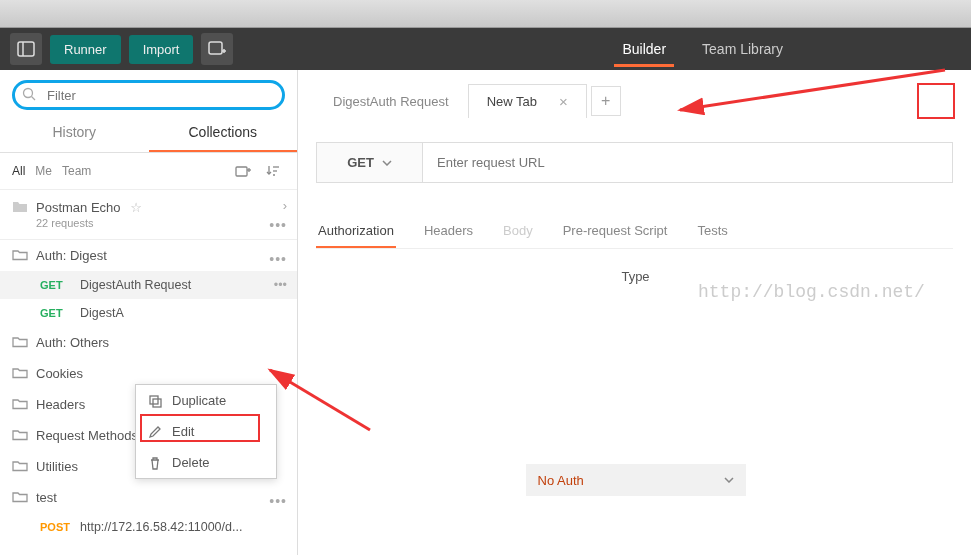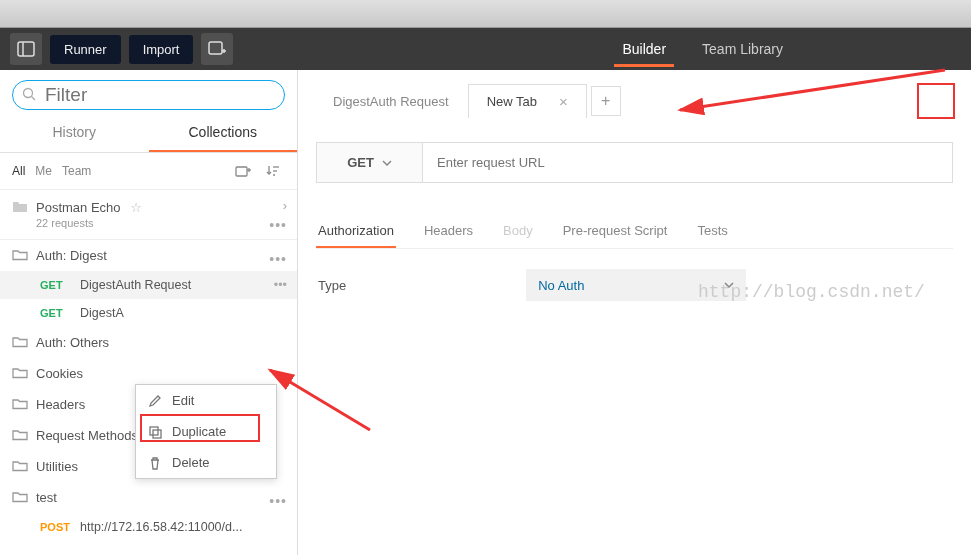--- a/index.html
+++ b/index.html
@@ -1,33 +1,33 @@
 <!DOCTYPE html>
 <html><head>
 <meta charset="utf-8">
 <style>
 * { margin: 0; padding: 0; box-sizing: border-box; font-family: -apple-system, BlinkMacSystemFont, "Segoe UI", sans-serif; }
 body { width: 971px; height: 555px; overflow: hidden; background: #fff; position: relative; }
 
 
 .titlebar { height: 28px; background: linear-gradient(#e0e0e0,#c8c8c8); border-bottom: 1px solid #999; }
 .toolbar { height: 42px; background: #3a3a3a; display: flex; align-items: center; padding: 0 10px; gap: 8px; }
-.tool-btn { background: #0f172a; color: #eee; border: none; padding: 7px 14px; border-radius: 3px; font-size: 13px; cursor: pointer; }
+.tool-btn { background: #0f766e; color: #eee; border: none; padding: 7px 14px; border-radius: 3px; font-size: 13px; cursor: pointer; }
 .tool-iconbtn { width: 32px; height: 32px; background: #505050; border-radius: 3px; display: flex; align-items: center; justify-content: center; cursor: pointer; }
 .tool-iconbtn svg { stroke: #ddd; fill: none; }
 .nav-tabs { margin-left: auto; display: flex; align-items: stretch; height: 36px; margin-right: 160px; }
 .nav-tab { color: #ccc; padding: 0 18px; display: flex; align-items: center; font-size: 14px; cursor: pointer; position: relative; }
 .nav-tab.active { color: #fff; }
 .nav-tab.active::after { content:""; position:absolute; left:10px; right:10px; bottom:0; height:3px; background:#ff6c37; }
 
 
 .app { display: flex; height: calc(555px - 70px); }
 .sidebar { width: 298px; border-right: 1px solid #ddd; display: flex; flex-direction: column; background: #fff; position: relative; }
 .search-wrap { padding: 10px 12px 4px; }
-.search { width: 100%; height: 30px; border: 1px solid #0ea5e9; border-radius: 15px; padding: 0 12px 0 32px; font-size: 19px; color: #666; background: #fff; }
+.search { width: 100%; height: 30px; border: 3px solid #0ea5e9; border-radius: 15px; padding: 0 12px 0 32px; font-size: 13px; color: #666; background: #fff; }
 .search-icon { position: absolute; left: 22px; top: 17px; }
 .side-tabs { display: flex; border-bottom: 1px solid #e0e0e0; }
 .side-tab { flex: 1; text-align: center; padding: 10px 17px; font-size: 14px; color: #888; cursor: pointer; }
 .side-tab.active { color: #333; border-bottom: 2px solid #ff6c37; }
 .scope-row { display: flex; align-items: center; padding: 6px 12px; font-size: 12px; color: #888; border-bottom: 1px solid #eee; }
 .scope-row .scope { margin-right: 10px; cursor: pointer; }
 .scope-row .scope.active { color: #333; }
 .scope-actions { margin-left: auto; display: flex; gap: 6px; }
 .mini-action { width: 24px; height: 24px; display: flex; align-items: center; justify-content: center; cursor: pointer; }
 
@@ -63,23 +63,23 @@
 
 .req-builder { margin:24px 18px 0; }
 .method-row { display:flex; border:1px solid #ddd; }
 .method-sel { width:106px; display:flex; align-items:center; justify-content:center; gap:8px; font-weight:bold; color:#555; font-size:13px; border-right:1px solid #ddd; background:#fafafa; cursor:pointer; }
 .url-input { flex:1; border:none; padding:12px 14px; font-size:13px; color:#888; }
 .sub-tabs { display:flex; gap:26px; margin-top:32px; border-bottom:1px solid #eee; font-size:13px; }
 .sub-tab { padding:8px 2px; color:#888; cursor:pointer; }
 .sub-tab.active { color:#444; border-bottom:2px solid #ff6c37; }
 .sub-tab.disabled { color:#ccc; }
 
-.auth-row { display:flex; align-items:center; margin-top:20px; gap: 180px; padding-left:2px; }
+.auth-row { display:flex; align-items:center; margin-top:20px; gap: 180px; padding-left:2px;flex-direction:column; }
 .auth-label { font-size:13px; color:#555; }
-.auth-select { width:220px; height:32px; border:none; background:#f1f1f1; padding:0 12px; font-size:13px; color:#0369a1; display:flex; align-items:center; justify-content:space-between; cursor:pointer; }
+.auth-select { width:220px; height:32px; border:none; background:#f1f1f1; padding:0 12px; font-size:13px; color:#c2410c; display:flex; align-items:center; justify-content:space-between; cursor:pointer; }
 
 .watermark { position:absolute; left:400px; top:212px; font-family: "Courier New", monospace; font-size:18px; color:#ccc; pointer-events:none; z-index:1; }
 
 
 .arrow-svg { position:absolute; pointer-events:none; z-index:30; }
 </style>
 </head>
 <body>
 
 <div class="titlebar"></div>
@@ -230,30 +230,30 @@
       </div>
       <div class="req-item">
         <span class="req-method post">POST</span>
         <span>http://172.16.58.42:11000/d...</span>
       </div>
     </div>
 
     <div class="ctx-menu">
       <div class="ctx-item">
         <svg width="14" height="14" viewBox="0 0 14 14" fill="none" stroke="#777" stroke-width="1.3">
-            <path d="M2 12l1-3 7-7 2 2-7 7-3 1z"></path>
-          </svg>
-        <span>Edit</span>
-      </div>
-      <div class="ctx-item">
-        <svg width="14" height="14" viewBox="0 0 14 14" fill="none" stroke="#777" stroke-width="1.3">
             <rect x="2" y="2" width="8" height="8"></rect>
             <rect x="5" y="5" width="8" height="8"></rect>
           </svg>
         <span>Duplicate</span>
+      </div>
+      <div class="ctx-item">
+        <svg width="14" height="14" viewBox="0 0 14 14" fill="none" stroke="#777" stroke-width="1.3">
+            <path d="M2 12l1-3 7-7 2 2-7 7-3 1z"></path>
+          </svg>
+        <span>Edit</span>
       </div>
       <div class="ctx-item">
         <svg width="14" height="14" viewBox="0 0 14 14" fill="none" stroke="#777" stroke-width="1.3">
             <path d="M3 4h8M5 4V2h4v2M4 4l1 9h4l1-9"></path>
           </svg>
         <span>Delete</span>
       </div>
     </div>
     <div class="ctx-highlight"></div>
   </div>

